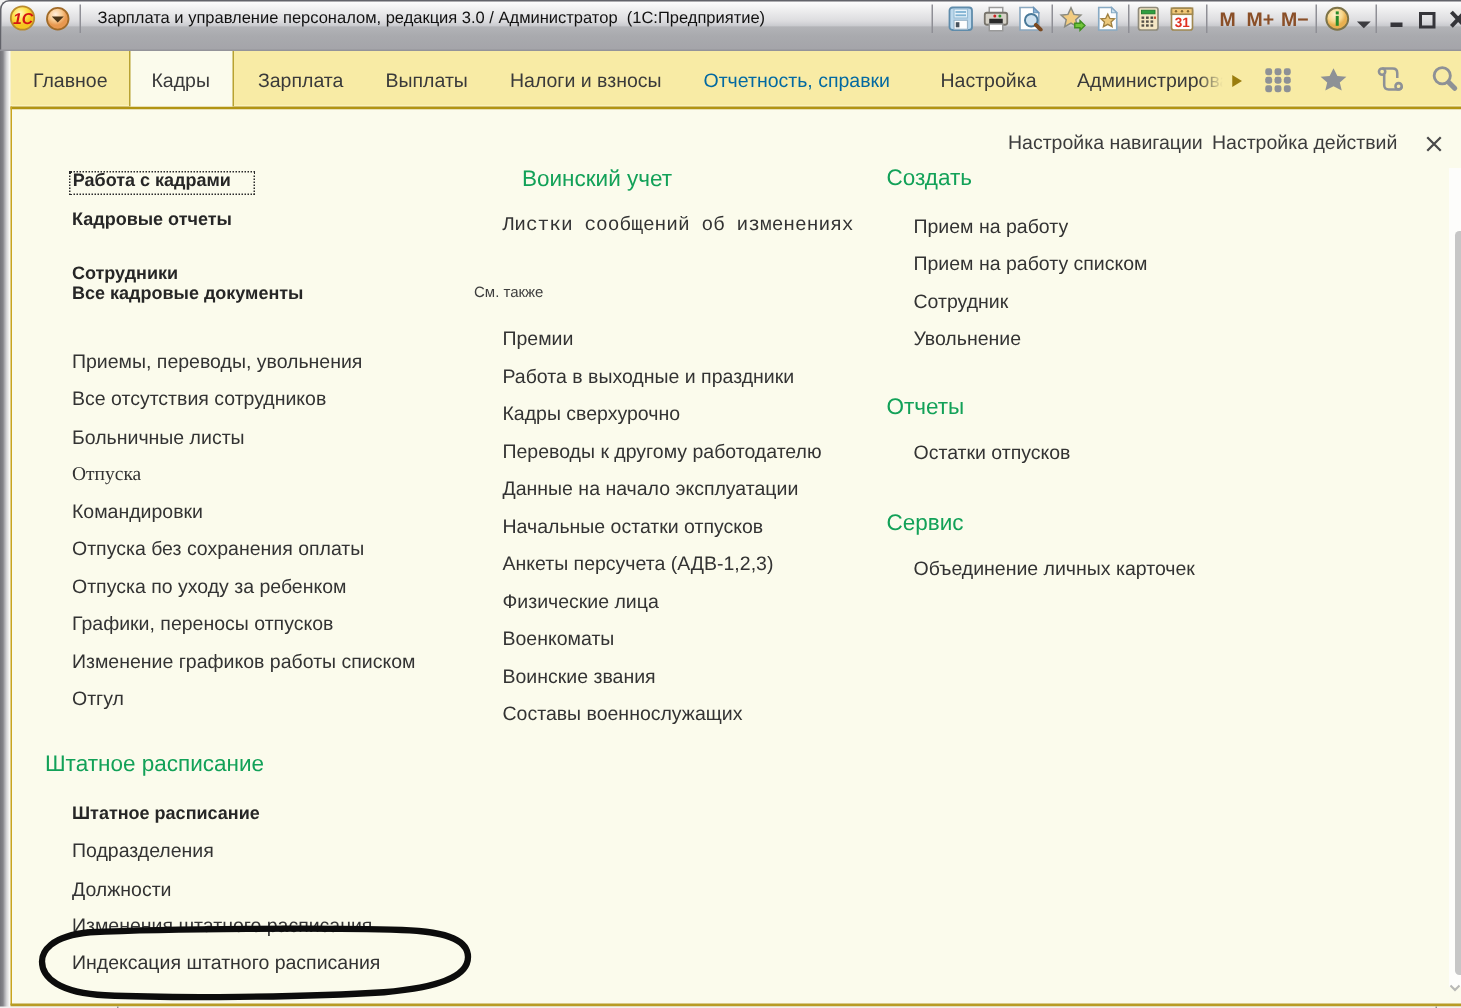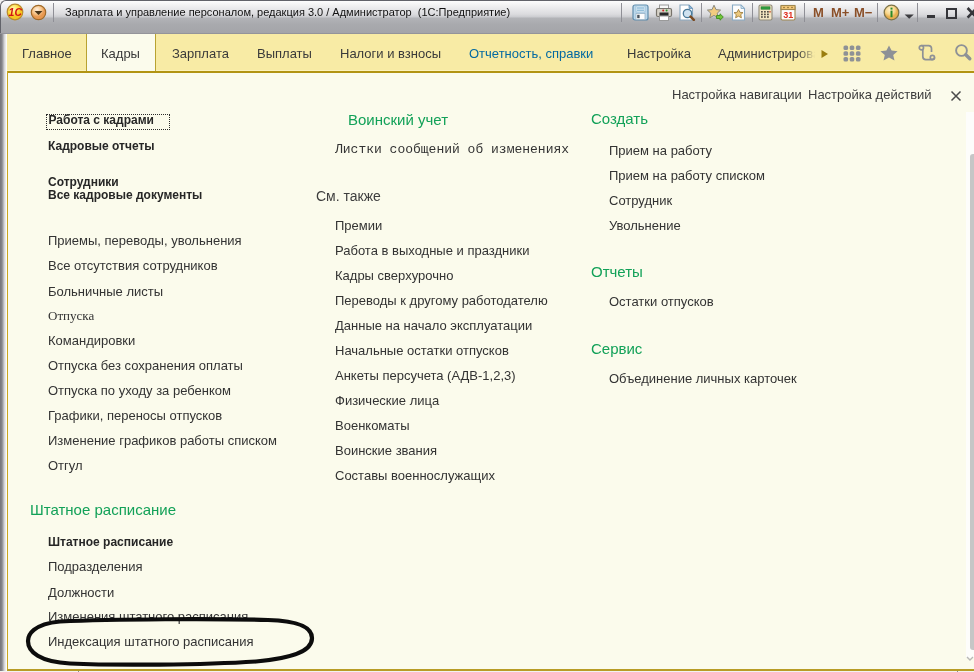--- a/index.html
+++ b/index.html
@@ -237,21 +237,21 @@
 <div class="ghead abs" style="left:30px;top:501px;">Штатное расписание</div>
 <div class="bitem abs" style="left:48px;top:534.5px;">Штатное расписание</div>
 <div class="item abs" style="left:48px;top:559px;">Подразделения</div>
 <div class="item abs" style="left:48px;top:584.5px;">Должности</div>
 <div class="item abs" style="left:48px;top:609px;">Изменения штатного расписания</div>
 <div class="item abs" style="left:48px;top:634px;">Индексация штатного расписания</div>
 
 
 <div class="ghead abs" style="left:317px;top:110.8px;margin-left:31px;">Воинский учет</div>
 <div class="item abs" style="left:335px;top:142px;font-family:Liberation Mono, monospace;">Листки сообщений об изменениях</div>
-<div class="abs" style="left:316px;top:188.5px;font-size:14px;line-height:14px;color:#3e3e3e;">См. также</div>
+<div class="abs" style="left:316px;top:188.5px;font-size:10px;line-height:14px;color:#3e3e3e;">См. также</div>
 <div class="item abs" style="left:335px;top:217.8px;">Премии</div>
 <div class="item abs" style="left:335px;top:242.8px;">Работа в выходные и праздники</div>
 <div class="item abs" style="left:335px;top:267.8px;">Кадры сверхурочно</div>
 <div class="item abs" style="left:335px;top:292.8px;">Переводы к другому работодателю</div>
 <div class="item abs" style="left:335px;top:317.8px;">Данные на начало эксплуатации</div>
 <div class="item abs" style="left:335px;top:342.8px;">Начальные остатки отпусков</div>
 <div class="item abs" style="left:335px;top:367.8px;">Анкеты персучета (АДВ-1,2,3)</div>
 <div class="item abs" style="left:335px;top:392.8px;">Физические лица</div>
 <div class="item abs" style="left:335px;top:417.8px;">Военкоматы</div>
 <div class="item abs" style="left:335px;top:442.8px;">Воинские звания</div>

